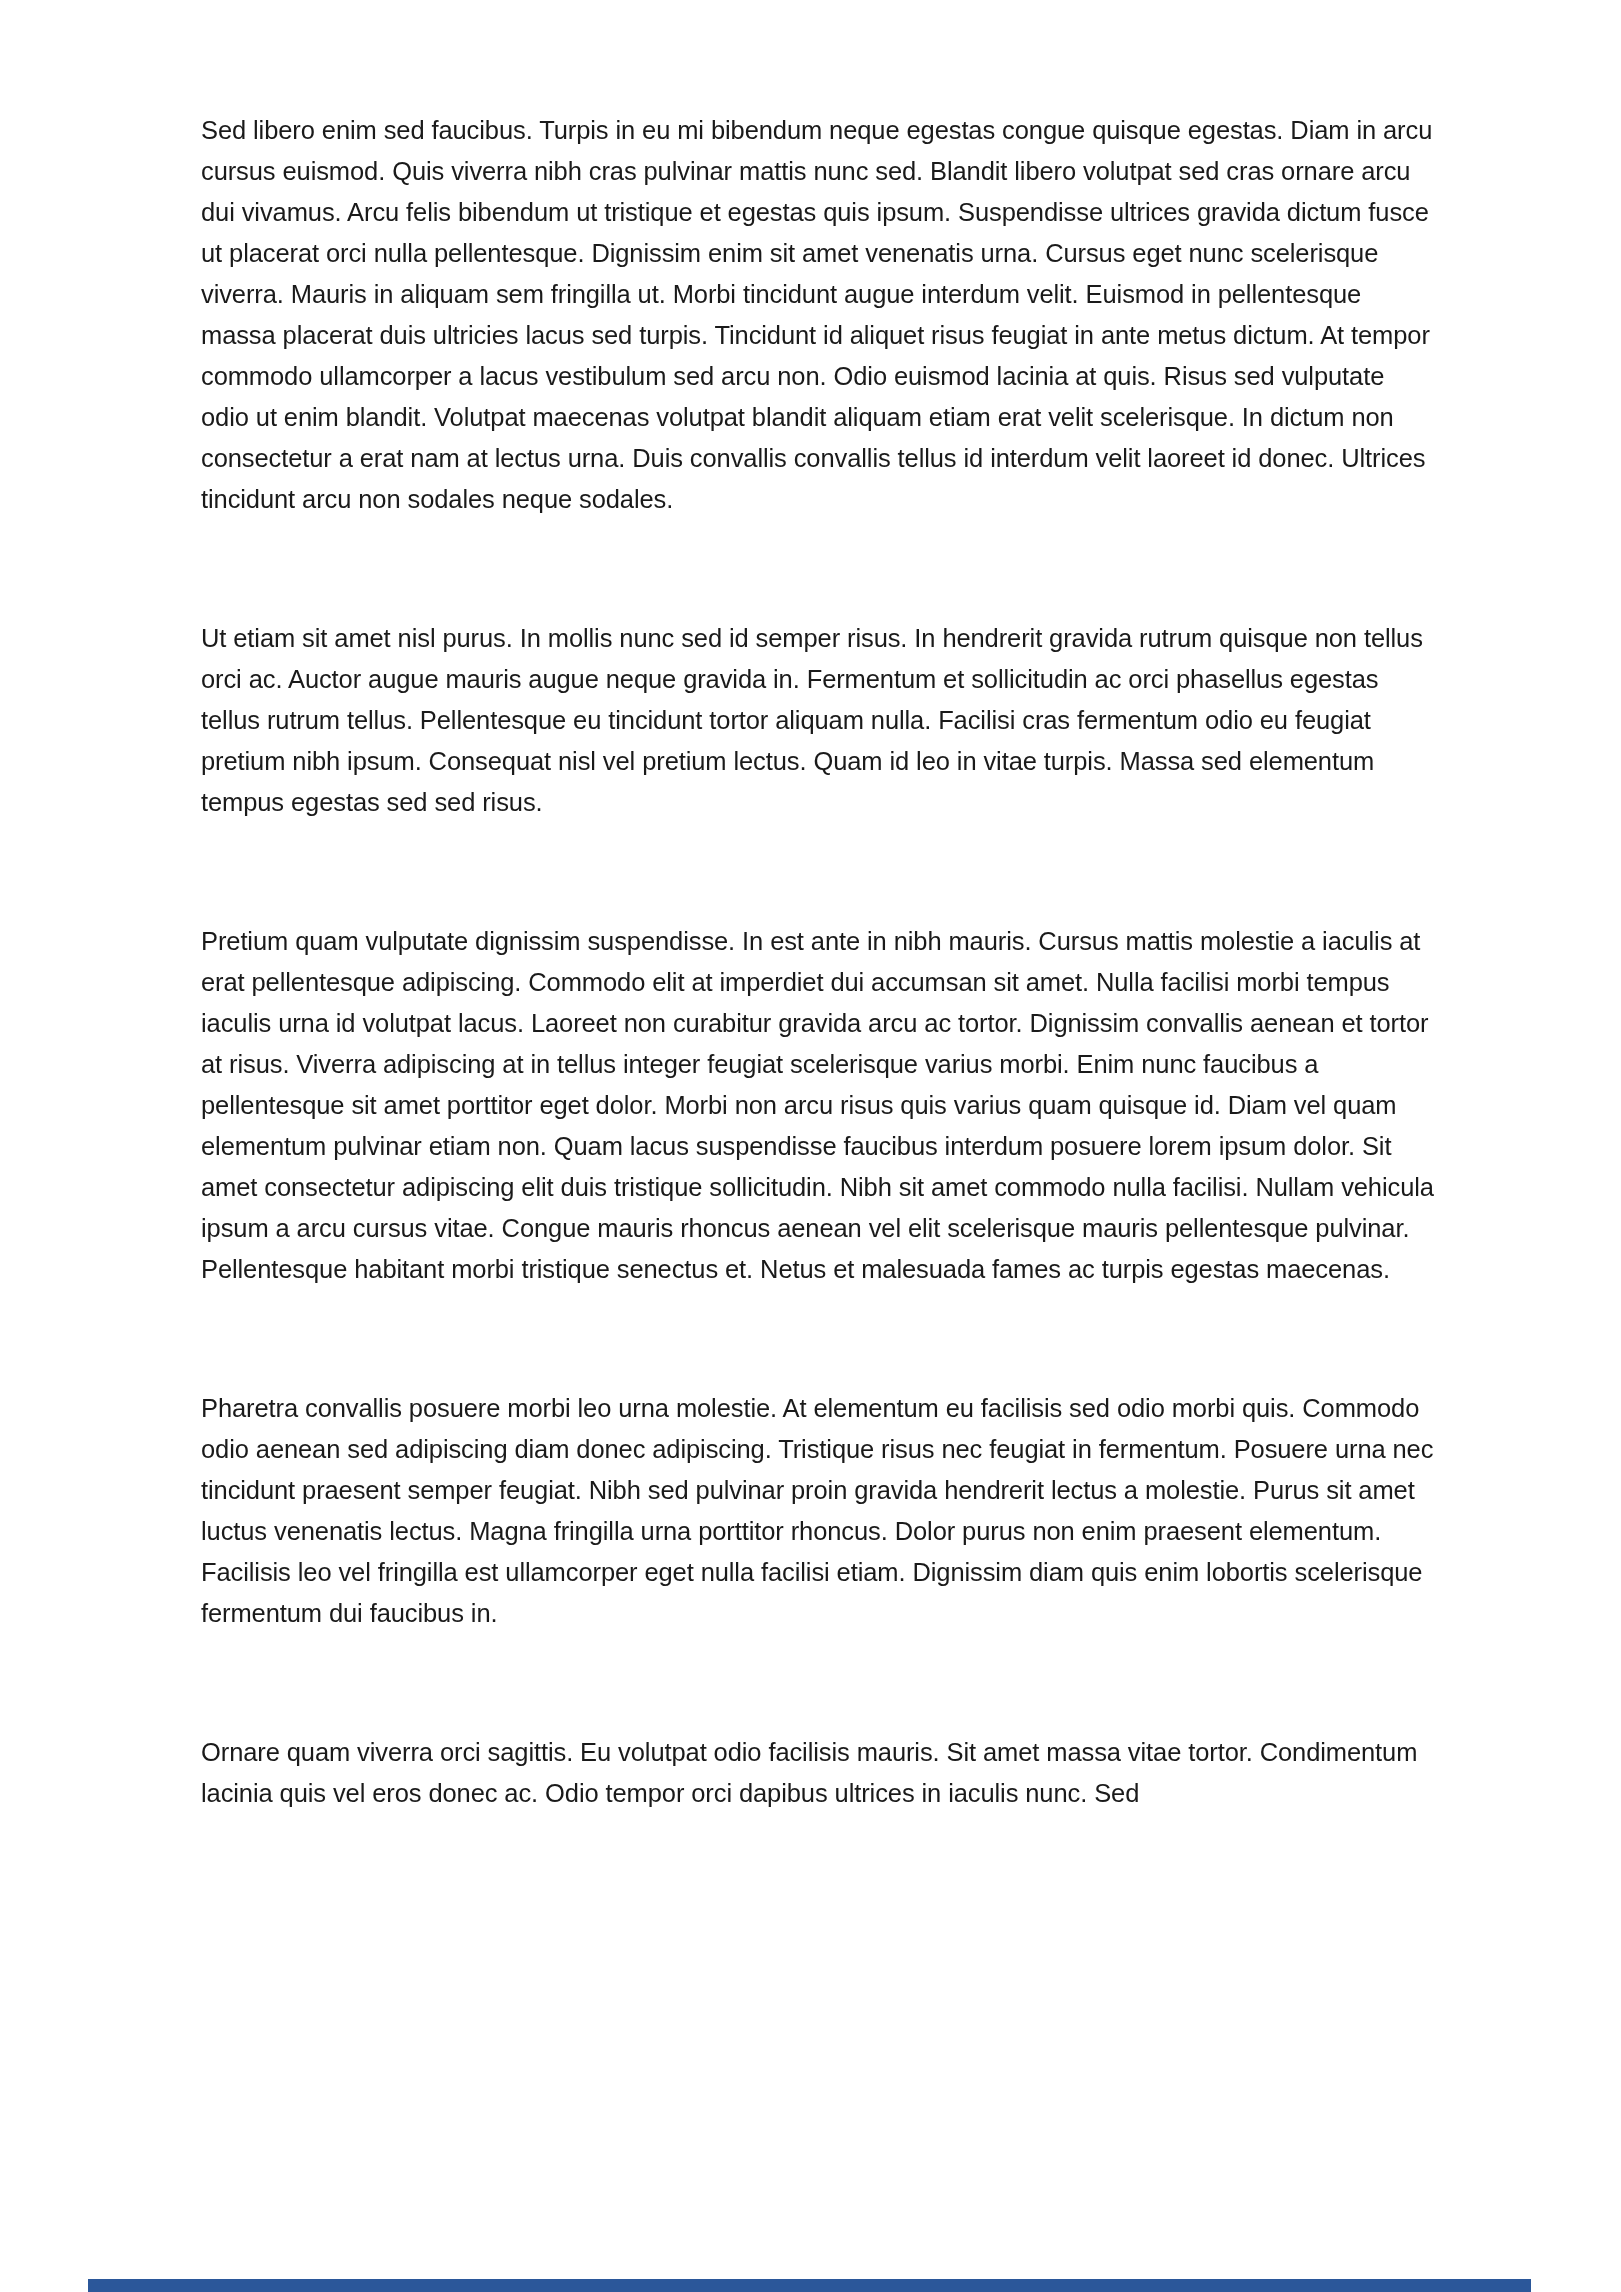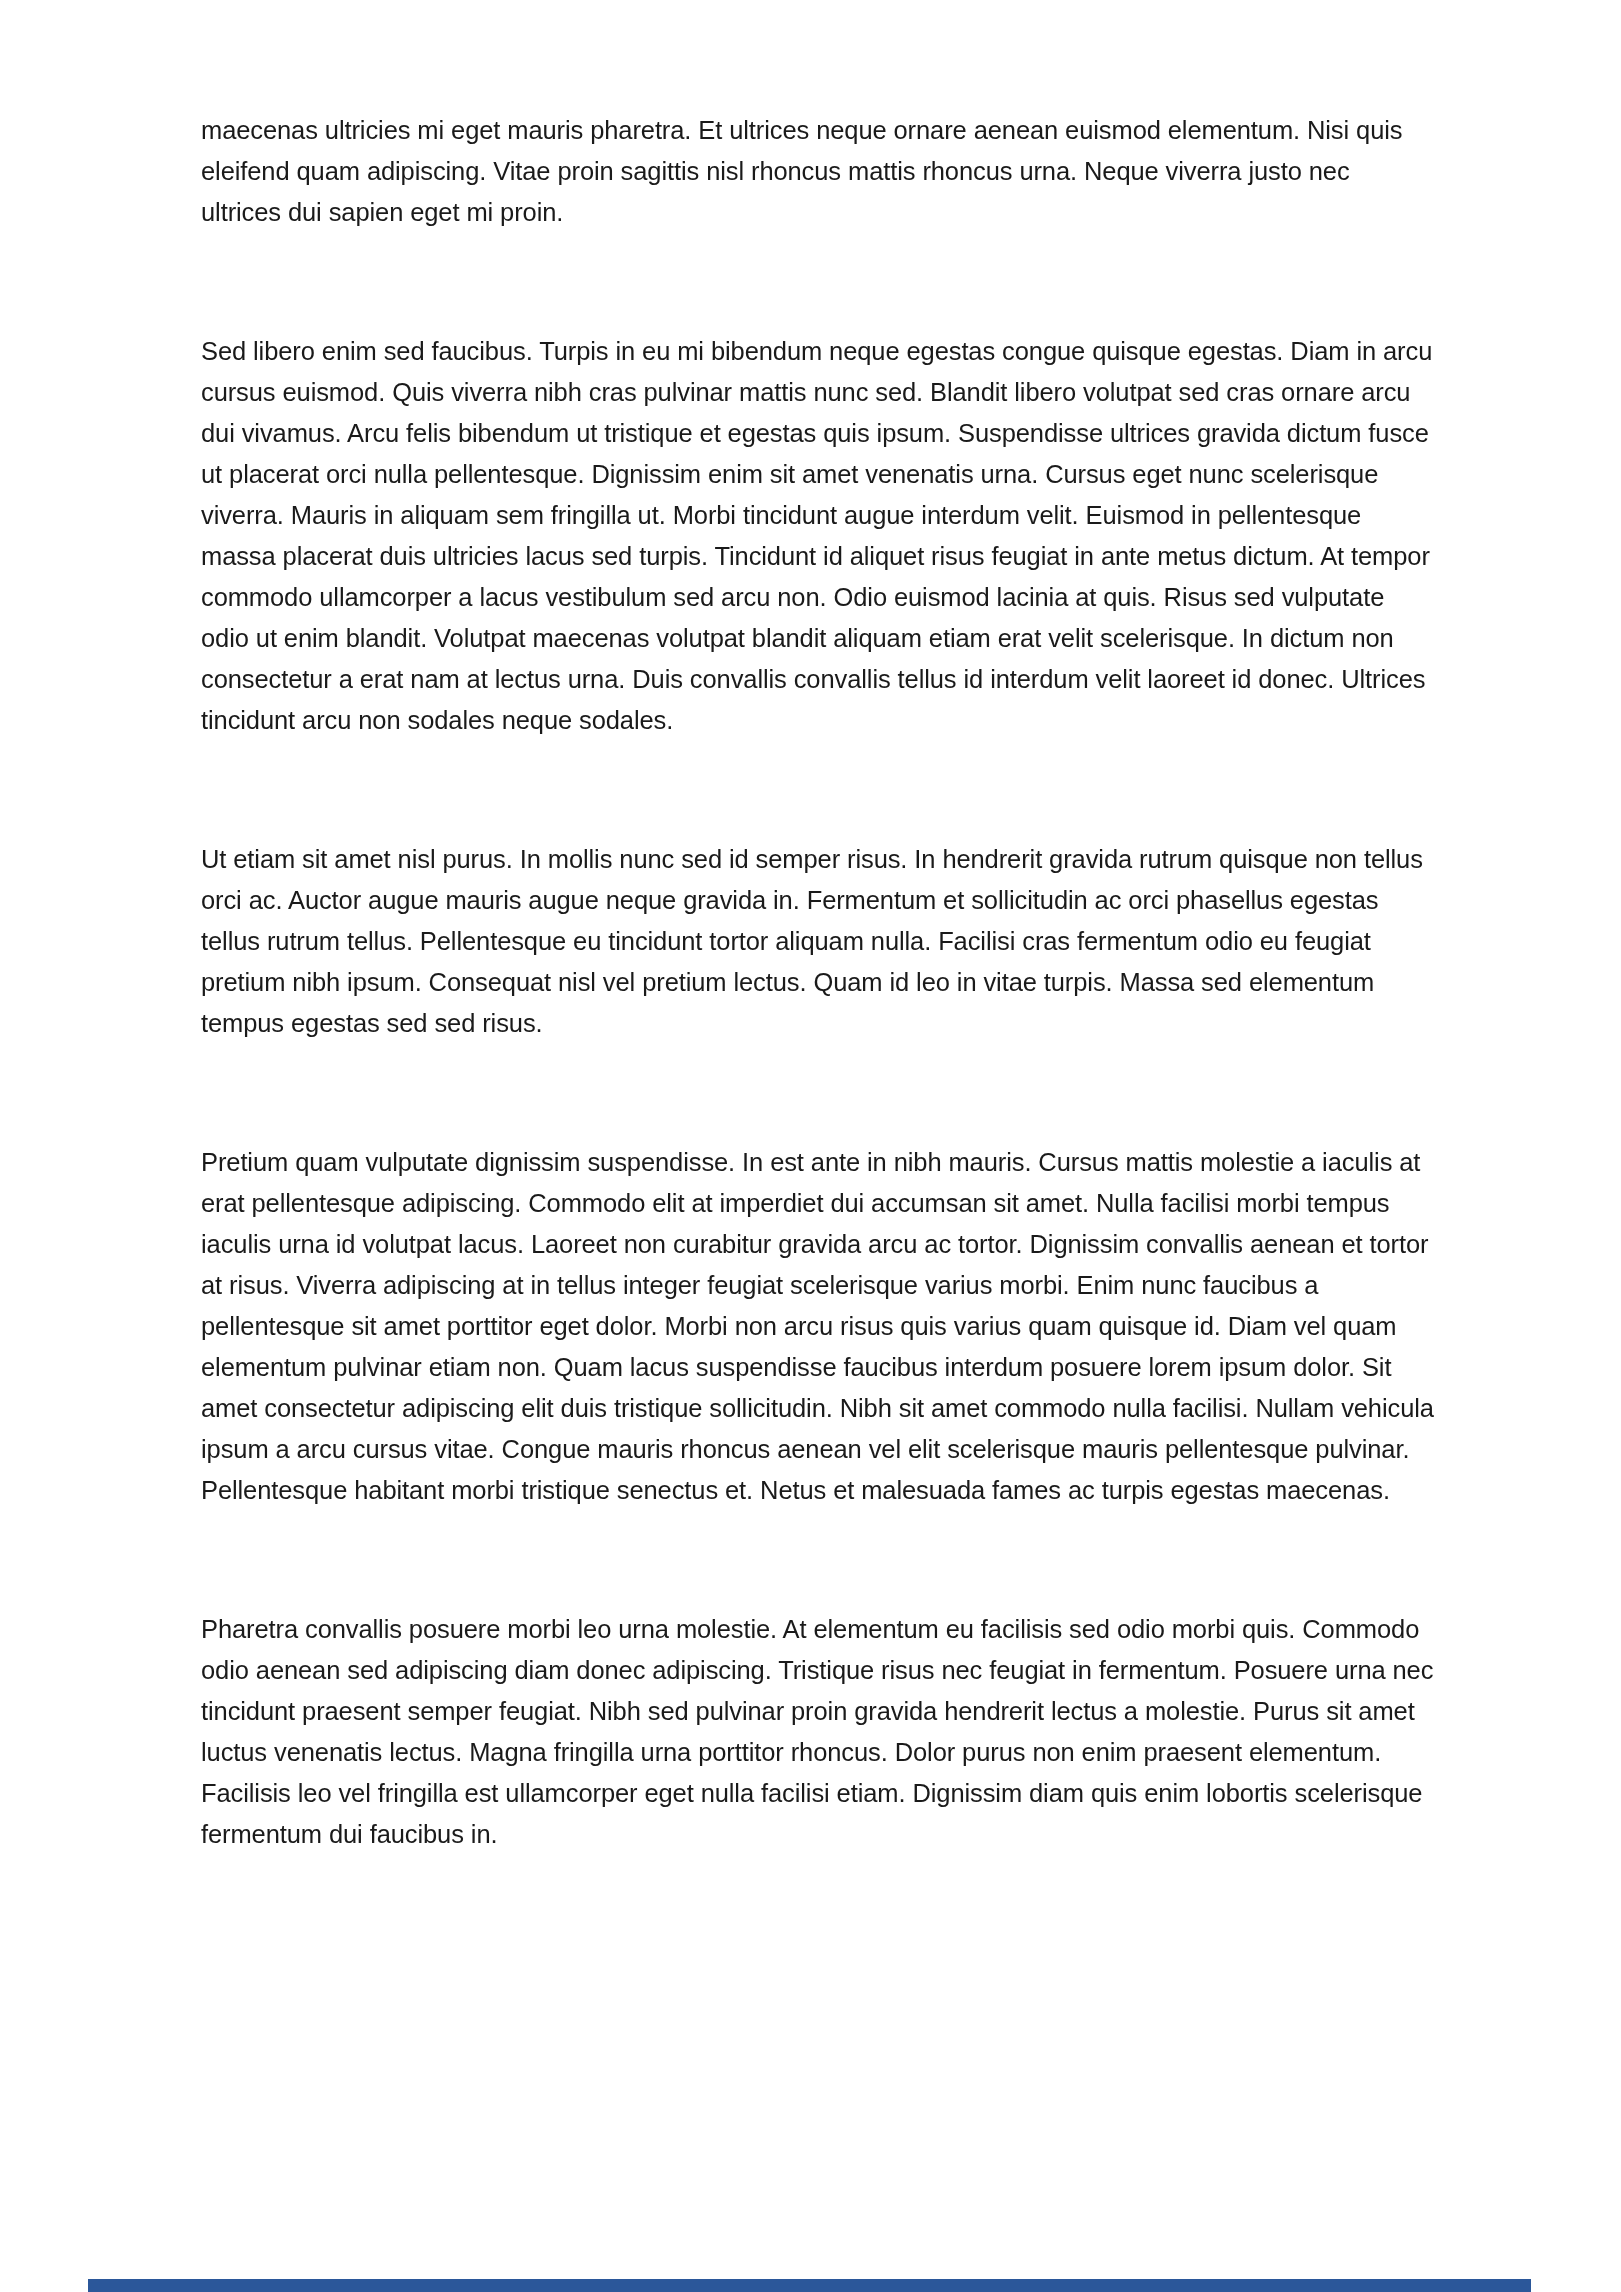--- a/index.html
+++ b/index.html
@@ -37,21 +37,21 @@
     right: 90px;
     height: 13.7px;
     background: #2b579a; 
   }
 </style>
 </head>
 <body>
 
 <div class="page">
   <div class="textblock">
-    <p class="para">maecenas ultricies mi eget mauris pharetra. Et ultrices neque ornare aenean euismod elementum. Nisi quis eleifend quam adipiscing. Vitae proin sagittis nisl rhoncus mattis rhoncus urna. Neque viverra justo nec ultrices dui sapien eget mi proin.</p>
     <p class="para">Sed libero enim sed faucibus. Turpis in eu mi bibendum neque egestas congue quisque egestas. Diam in arcu cursus euismod. Quis viverra nibh cras pulvinar mattis nunc sed. Blandit libero volutpat sed cras ornare arcu dui vivamus. Arcu felis bibendum ut tristique et egestas quis ipsum. Suspendisse ultrices gravida dictum fusce ut placerat orci nulla pellentesque. Dignissim enim sit amet venenatis urna. Cursus eget nunc scelerisque viverra. Mauris in aliquam sem fringilla ut. Morbi tincidunt augue interdum velit. Euismod in pellentesque massa placerat duis ultricies lacus sed turpis. Tincidunt id aliquet risus feugiat in ante metus dictum. At tempor commodo ullamcorper a lacus vestibulum sed arcu non. Odio euismod lacinia at quis. Risus sed vulputate odio ut enim blandit. Volutpat maecenas volutpat blandit aliquam etiam erat velit scelerisque. In dictum non consectetur a erat nam at lectus urna. Duis convallis convallis tellus id interdum velit laoreet id donec. Ultrices tincidunt arcu non sodales neque sodales.</p>
     <p class="para">Ut etiam sit amet nisl purus. In mollis nunc sed id semper risus. In hendrerit gravida rutrum quisque non tellus orci ac. Auctor augue mauris augue neque gravida in. Fermentum et sollicitudin ac orci phasellus egestas tellus rutrum tellus. Pellentesque eu tincidunt tortor aliquam nulla. Facilisi cras fermentum odio eu feugiat pretium nibh ipsum. Consequat nisl vel pretium lectus. Quam id leo in vitae turpis. Massa sed elementum tempus egestas sed sed risus.</p>
     <p class="para">Pretium quam vulputate dignissim suspendisse. In est ante in nibh mauris. Cursus mattis molestie a iaculis at erat pellentesque adipiscing. Commodo elit at imperdiet dui accumsan sit amet. Nulla facilisi morbi tempus iaculis urna id volutpat lacus. Laoreet non curabitur gravida arcu ac tortor. Dignissim convallis aenean et tortor at risus. Viverra adipiscing at in tellus integer feugiat scelerisque varius morbi. Enim nunc faucibus a pellentesque sit amet porttitor eget dolor. Morbi non arcu risus quis varius quam quisque id. Diam vel quam elementum pulvinar etiam non. Quam lacus suspendisse faucibus interdum posuere lorem ipsum dolor. Sit amet consectetur adipiscing elit duis tristique sollicitudin. Nibh sit amet commodo nulla facilisi. Nullam vehicula ipsum a arcu cursus vitae. Congue mauris rhoncus aenean vel elit scelerisque mauris pellentesque pulvinar. Pellentesque habitant morbi tristique senectus et. Netus et malesuada fames ac turpis egestas maecenas.</p>
     <p class="para">Pharetra convallis posuere morbi leo urna molestie. At elementum eu facilisis sed odio morbi quis. Commodo odio aenean sed adipiscing diam donec adipiscing. Tristique risus nec feugiat in fermentum. Posuere urna nec tincidunt praesent semper feugiat. Nibh sed pulvinar proin gravida hendrerit lectus a molestie. Purus sit amet luctus venenatis lectus. Magna fringilla urna porttitor rhoncus. Dolor purus non enim praesent elementum. Facilisis leo vel fringilla est ullamcorper eget nulla facilisi etiam. Dignissim diam quis enim lobortis scelerisque fermentum dui faucibus in.</p>
+    <p class="para">Ornare quam viverra orci sagittis. Eu volutpat odio facilisis mauris. Sit amet massa vitae tortor. Condimentum lacinia quis vel eros donec ac. Odio tempor orci dapibus ultrices in iaculis nunc. Sed</p>
   </div>
   <div class="status-bar" style="background: rgb(43, 87, 154);"></div>
 </div>
 
 
 </body></html>

